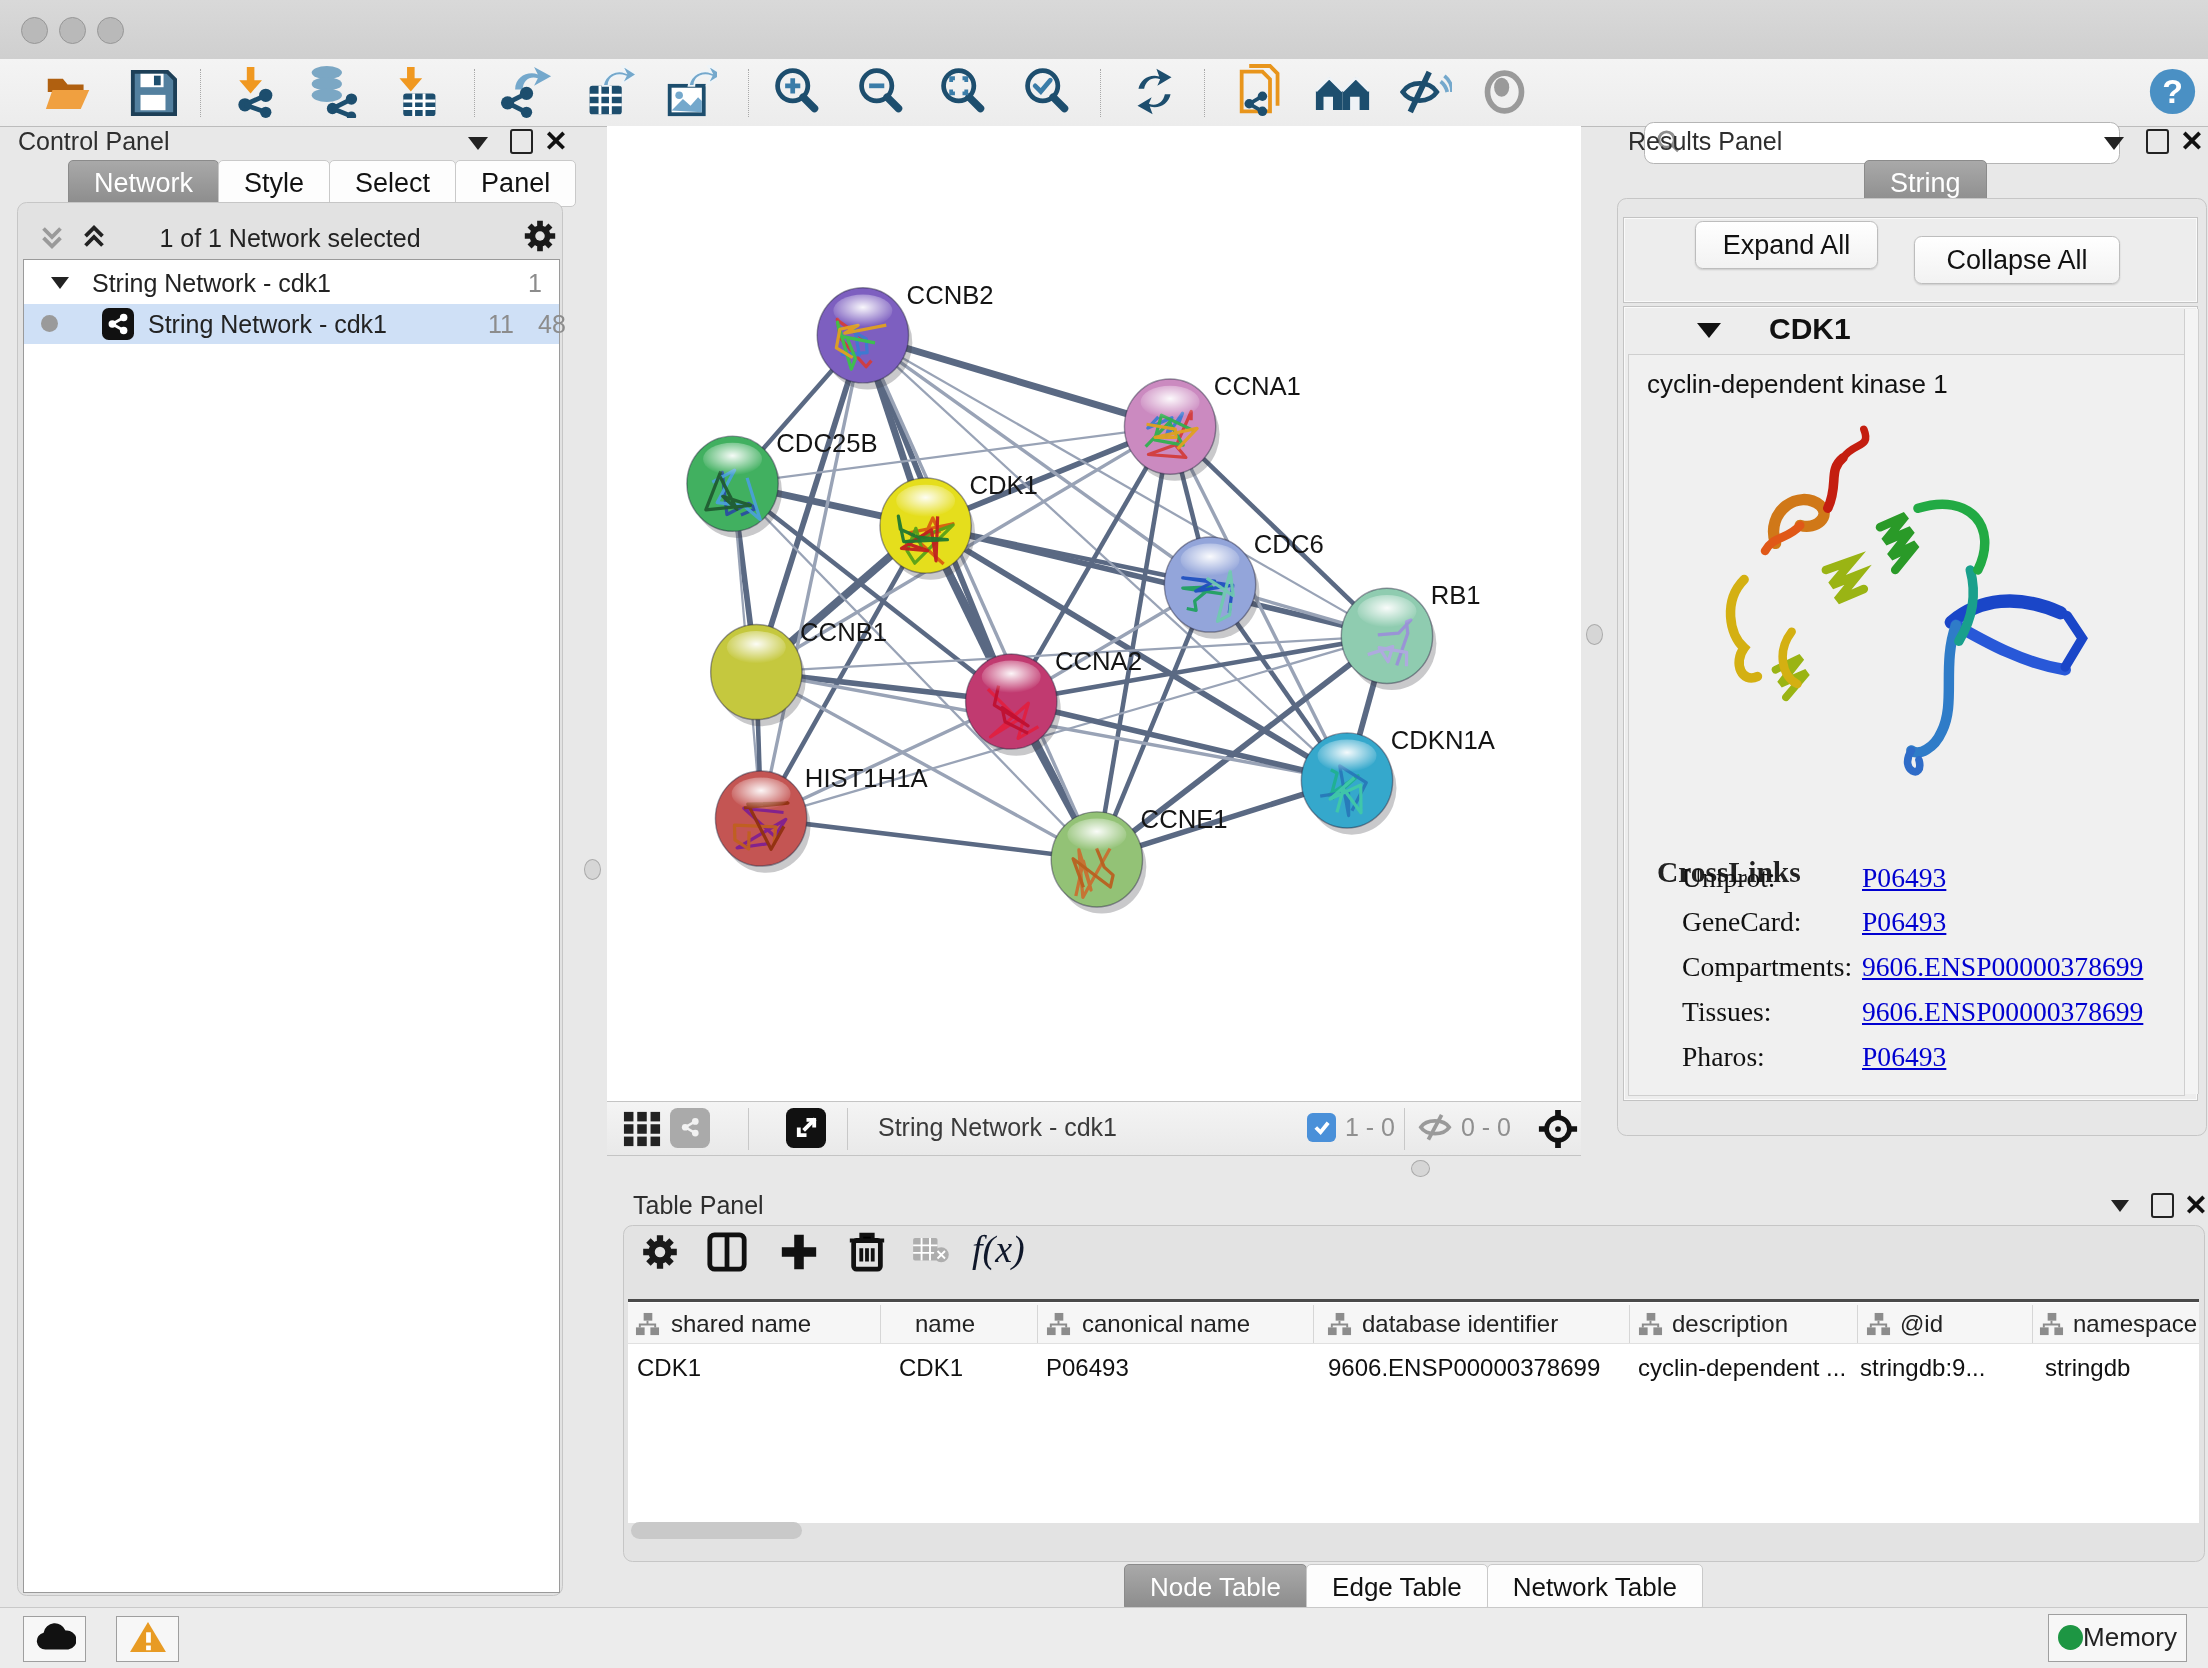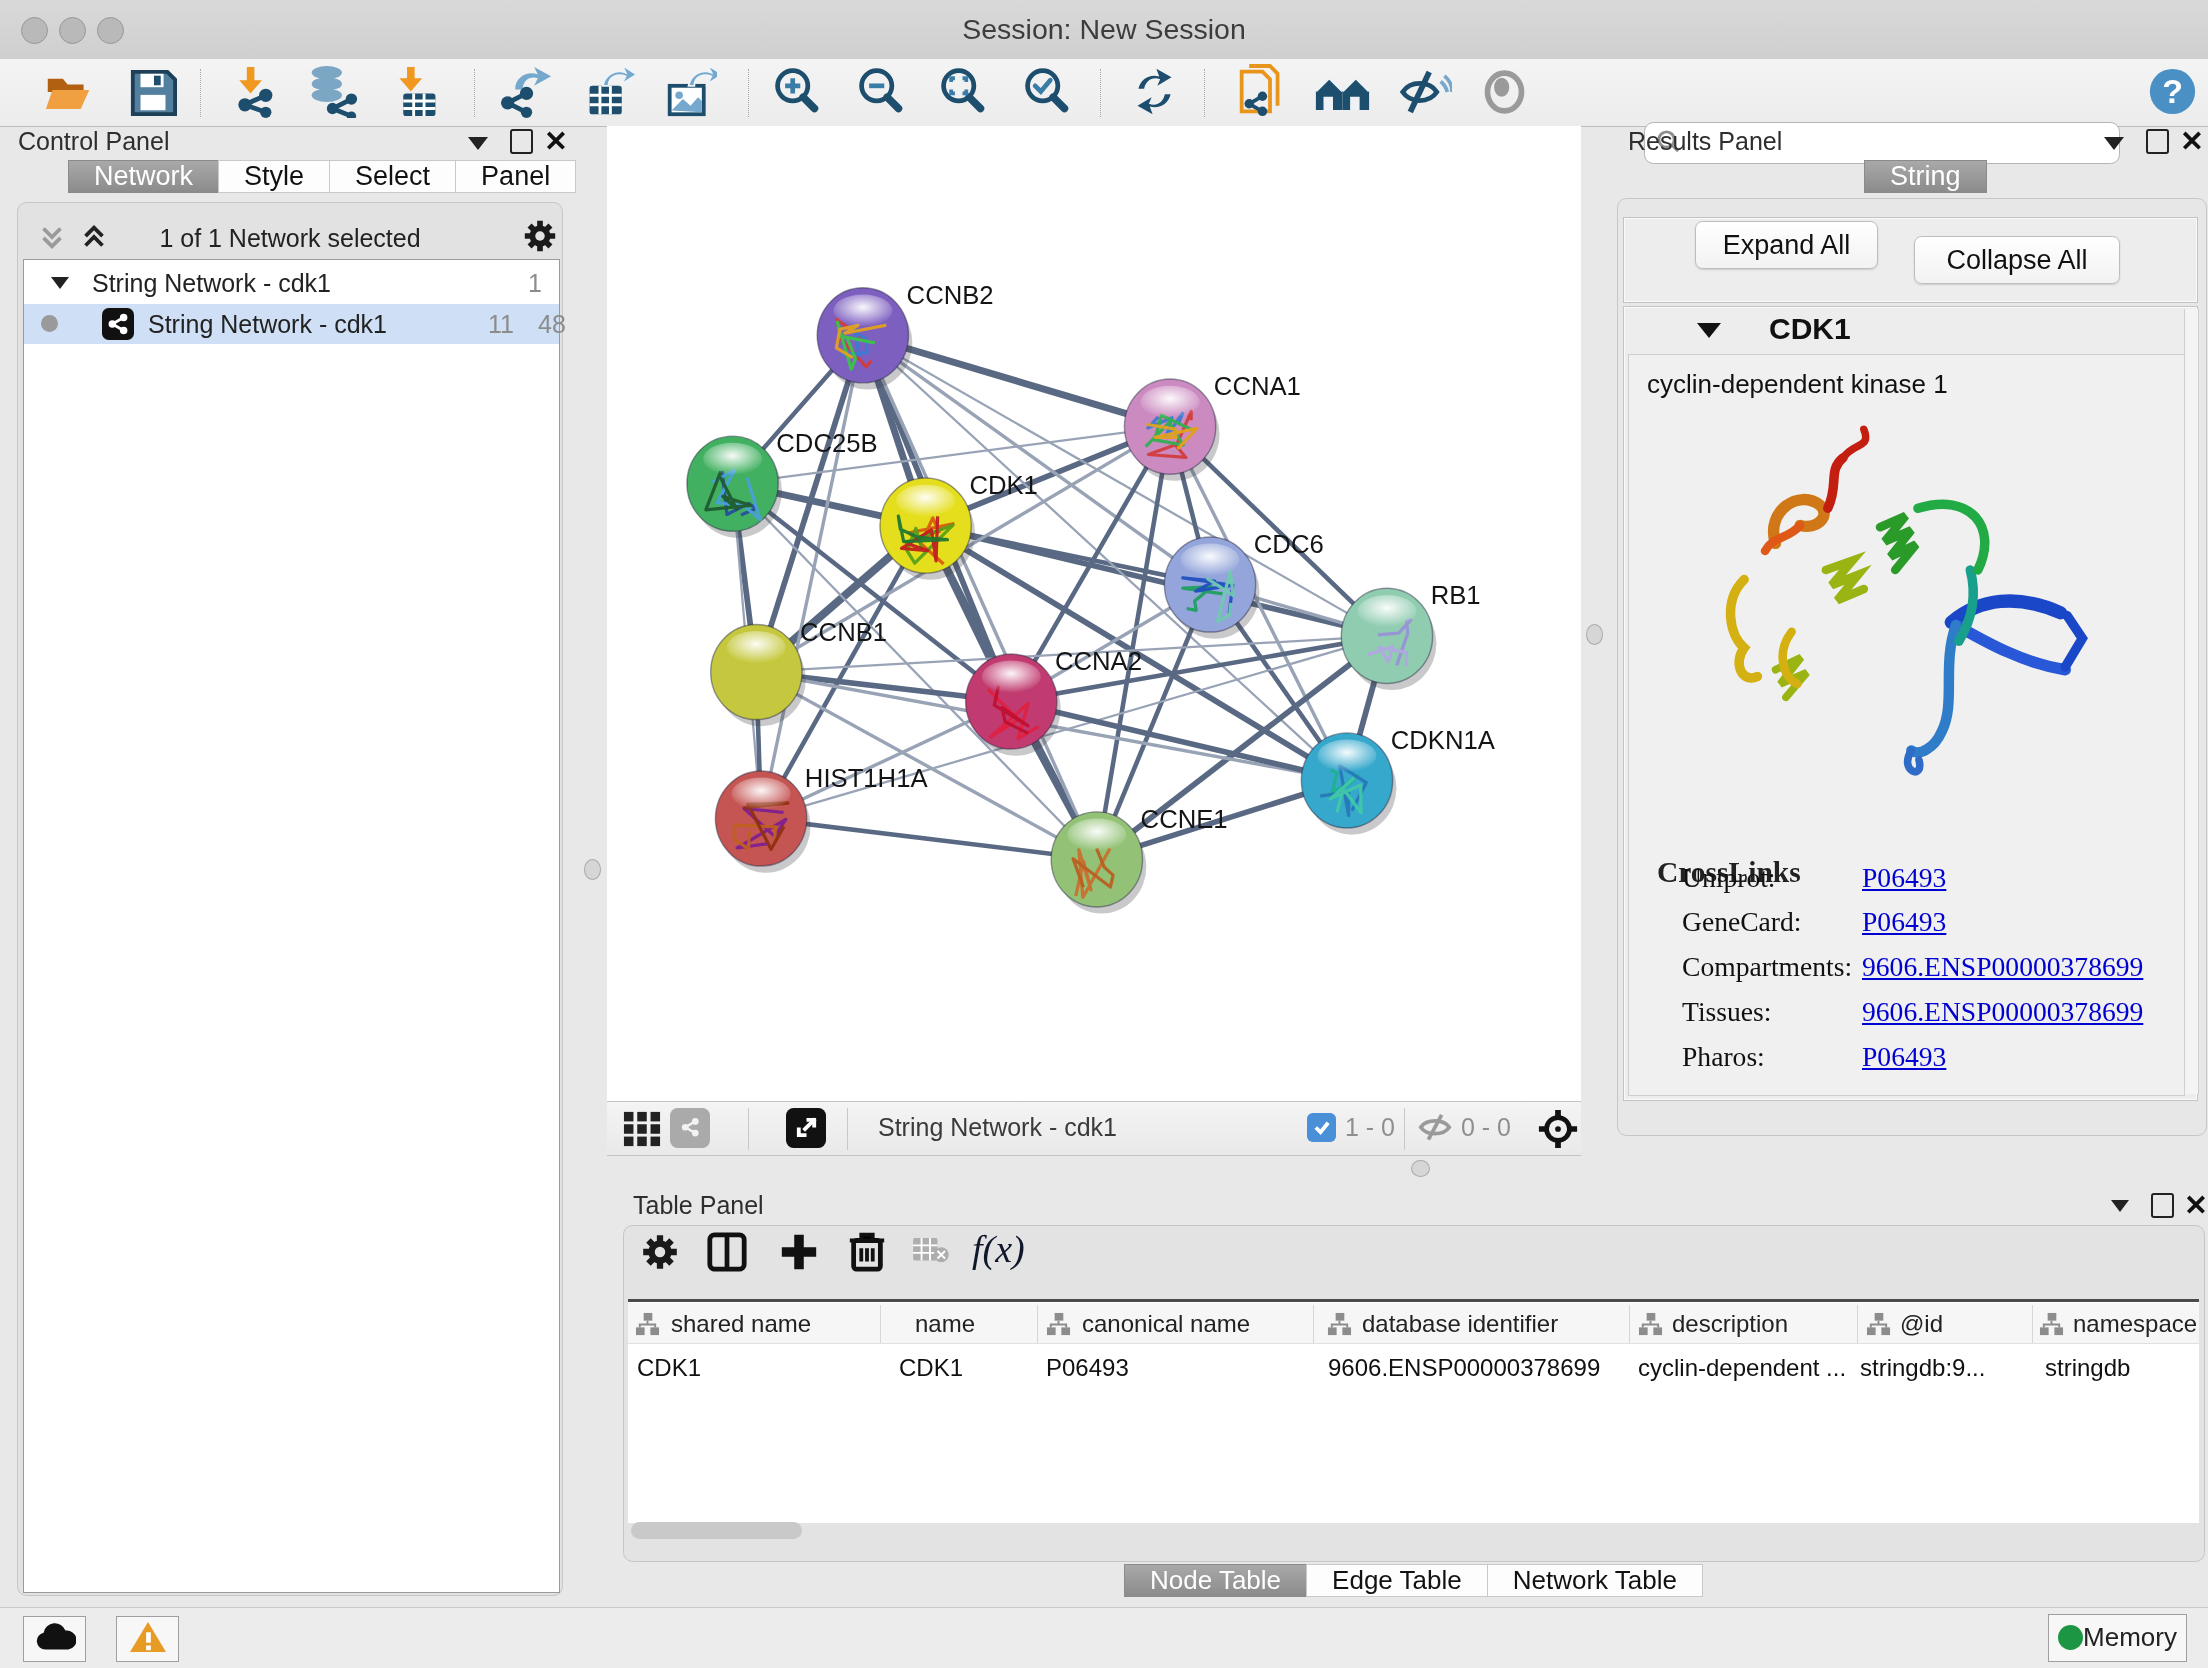--- a/index.html
+++ b/index.html
@@ -18,22 +18,22 @@
   .tbtn{position:absolute;top:7.6px;width:53px;height:53px;display:flex;align-items:center;justify-content:center;}
   .tsep{position:absolute;top:9.5px;width:0;height:48px;border-left:1.9px dotted #a8a8a8;}
   .searchbox{position:absolute;left:1644px;top:63px;width:476px;height:42px;background:#fff;
     border:1.9px solid #b5b5b5;border-radius:9.5px;display:flex;align-items:center;padding-left:9.5px;box-sizing:border-box;}
   
   .ptitle{position:absolute;font-size:25px;color:#2e2e2e;}
   .wbtn-tri{width:0;height:0;border-left:10.5px solid transparent;border-right:10.5px solid transparent;
     border-top:13.3px solid #222;position:absolute;}
   .wbtn-sq{position:absolute;width:19px;height:21px;border:2.9px solid #222;border-radius:2.9px;}
   .wbtn-x{position:absolute;font-size:28.5px;font-weight:bold;color:#111;line-height:1;}
-  .tabrow .tab{display:inline-block;padding:0 25px;font-size:27px;background:#fdfdfd;color:#111;
-    border:1px solid #c9c9c9;border-radius:0;margin-right:-1px;}
+  .tabrow .tab{display:inline-block;padding:7px 25px;font-size:27px;background:#fdfdfd;color:#111;
+    border:1px solid #c9c9c9;border-radius:5px;margin-right:-1px;}
   .tabrow .tab.sel{background:linear-gradient(#a9a9a9,#8b8b8b);color:#fff;border-color:#8b8b8b;}
   
   .ctree{position:absolute;left:23px;top:259px;width:535px;height:1332px;background:#fff;border:1.9px solid #9a9a9a;}
   .crow{position:absolute;left:0;width:100%;height:36px;font-size:25px;}
   .num{color:#8c8c8c;}
   .gray-dot{width:17px;height:17px;border-radius:50%;background:#9a9a9a;display:inline-block;}
   .sharebadge{display:inline-block;width:32px;height:32px;background:#111;border-radius:6.7px;position:relative;}
   
   #net-svg{position:absolute;left:607px;top:126px;}
   .canvasbg{position:absolute;left:607px;top:126px;width:974px;height:976px;background:#ffffff;}
@@ -72,21 +72,20 @@
 </style>
 </head>
 <body>
 
 <div id="app">
 
   <div class="titlebar">
     <div class="tl" style="left:21px"></div>
     <div class="tl" style="left:59px"></div>
     <div class="tl" style="left:97px"></div>
-    <div class="wtitle">Session: New Session</div>
   </div>
 
   <div class="toolbar">
     <div class="tbtn" style="left:42px">
       <span><svg width="49" height="46" viewBox="0 0 52 48">
             <path d="M4 10h16l5 6h17v8H4z" fill="#b06010"></path>
             <path d="M9 22h39l-9 20H2l7-20z" fill="#f0a040"></path>
           </svg></span>
     </div>
     <div class="tbtn" style="left:126px">

